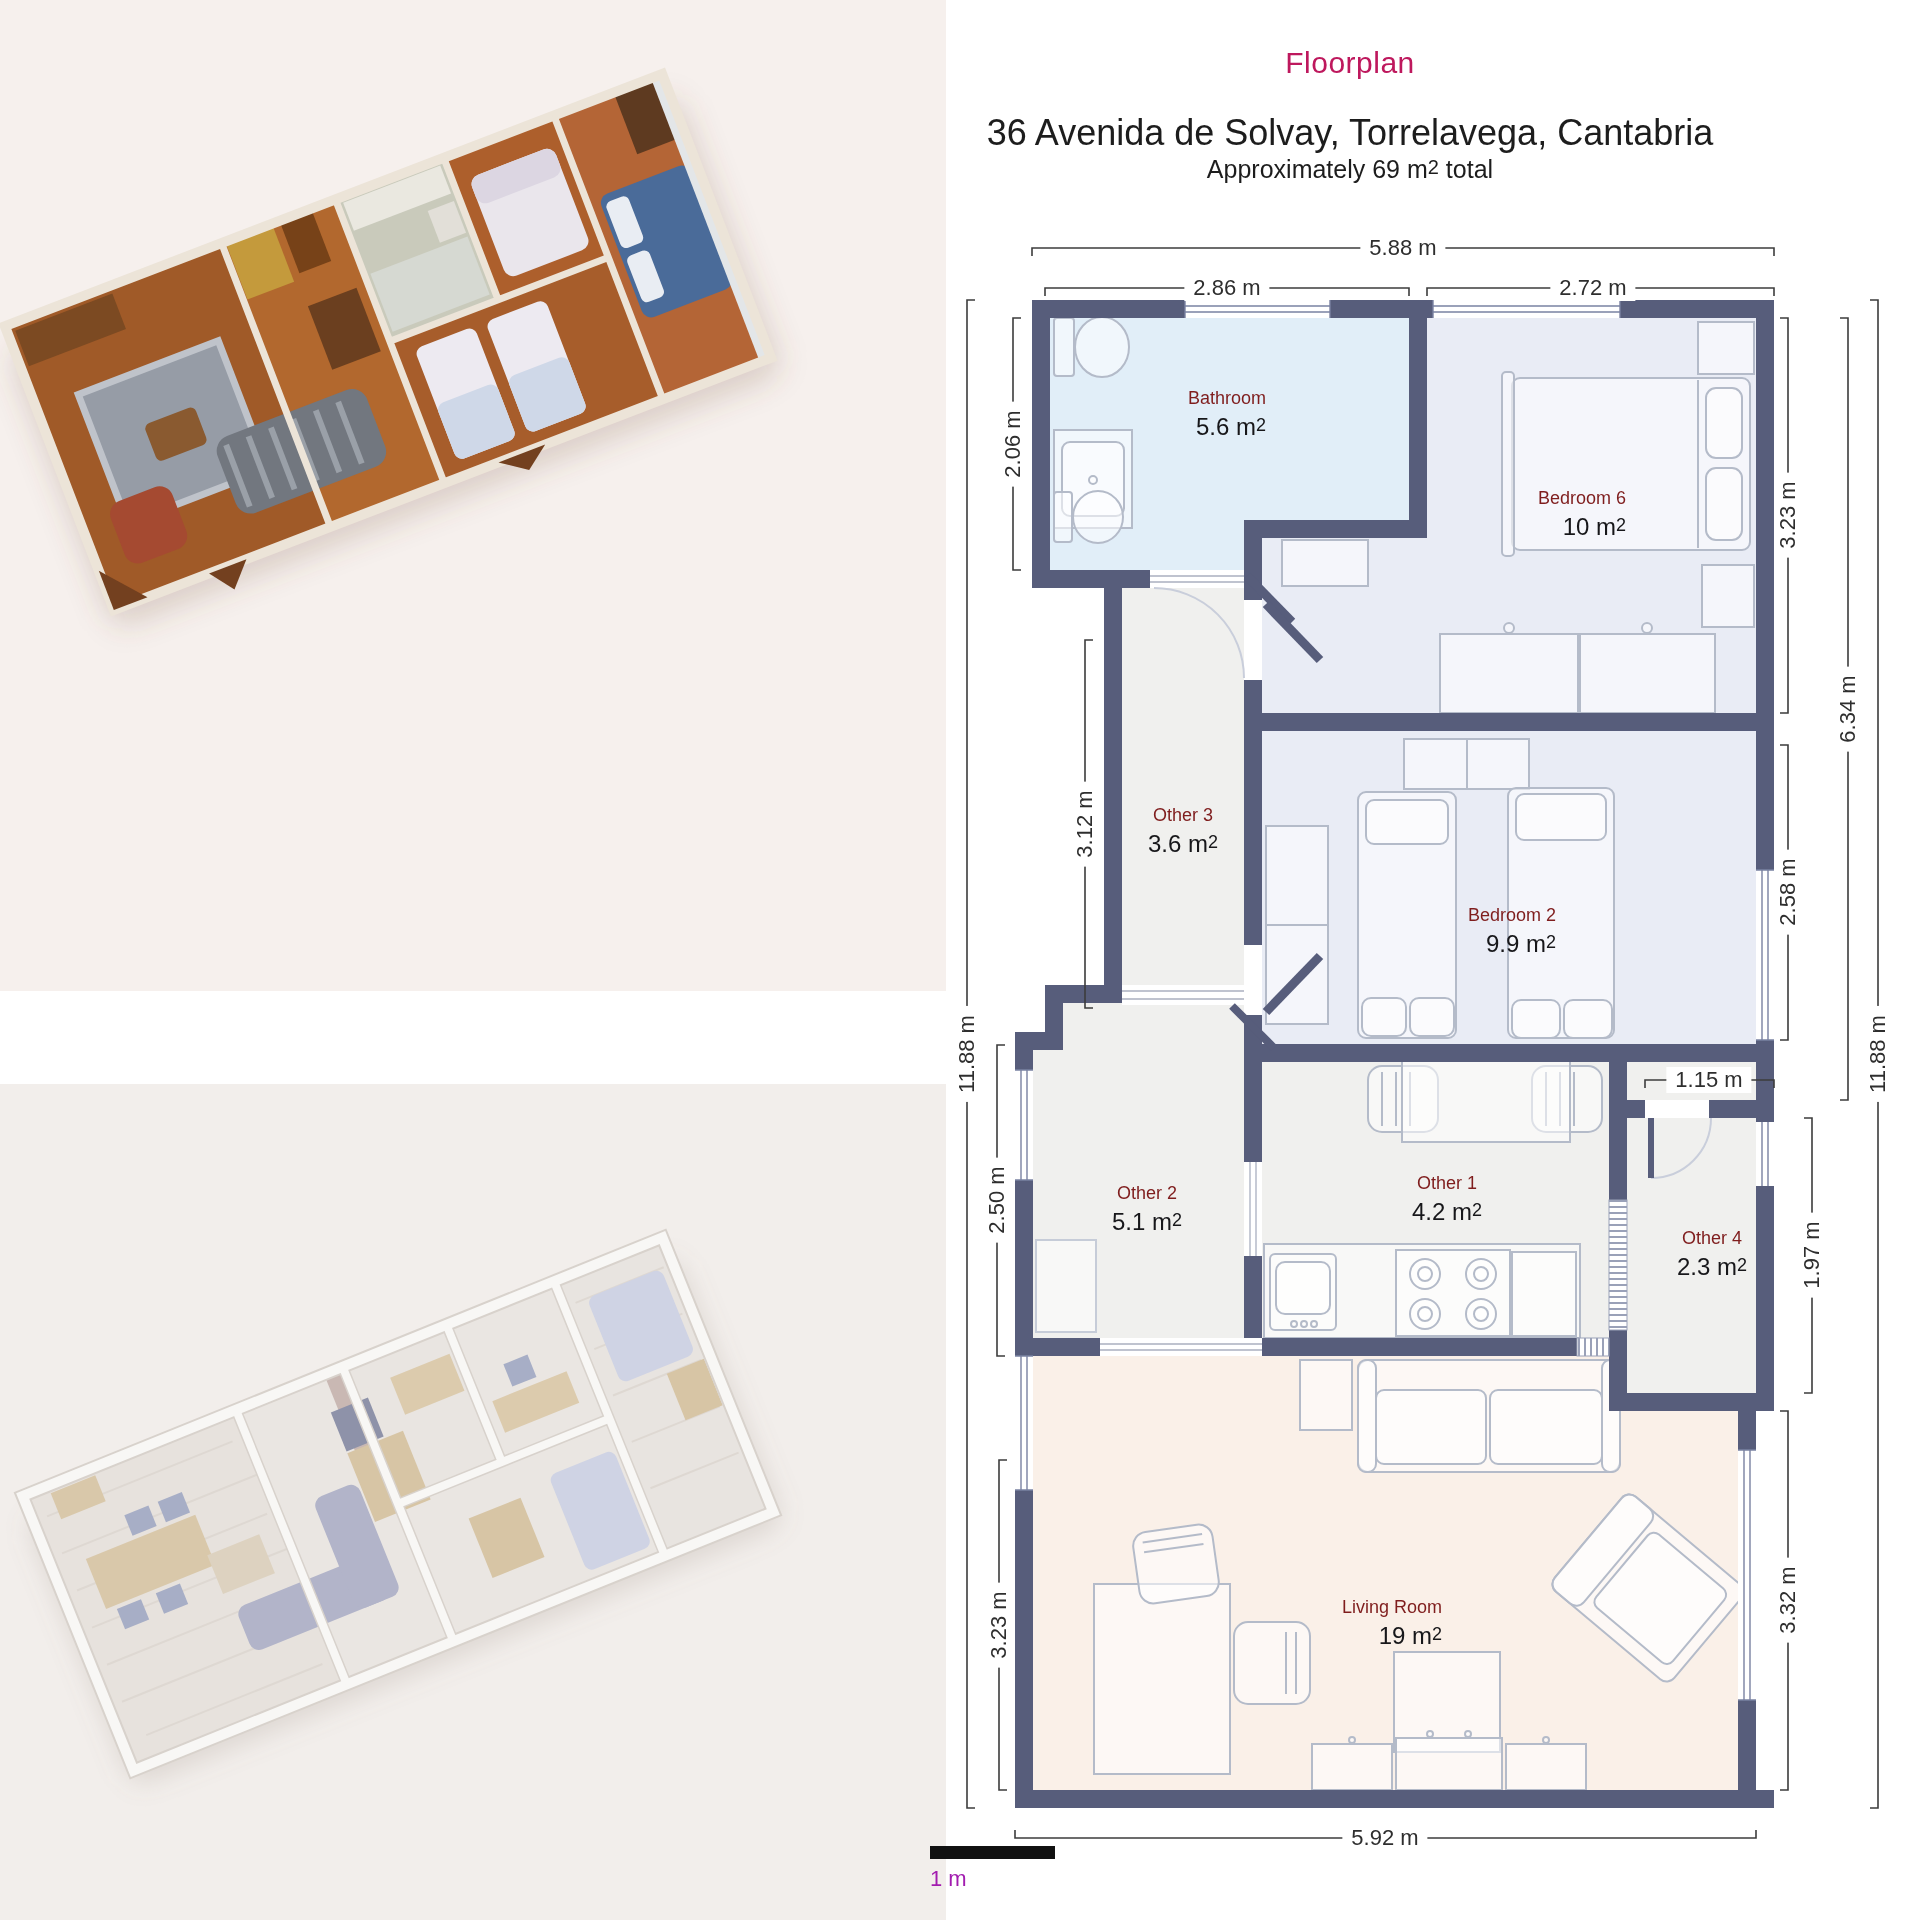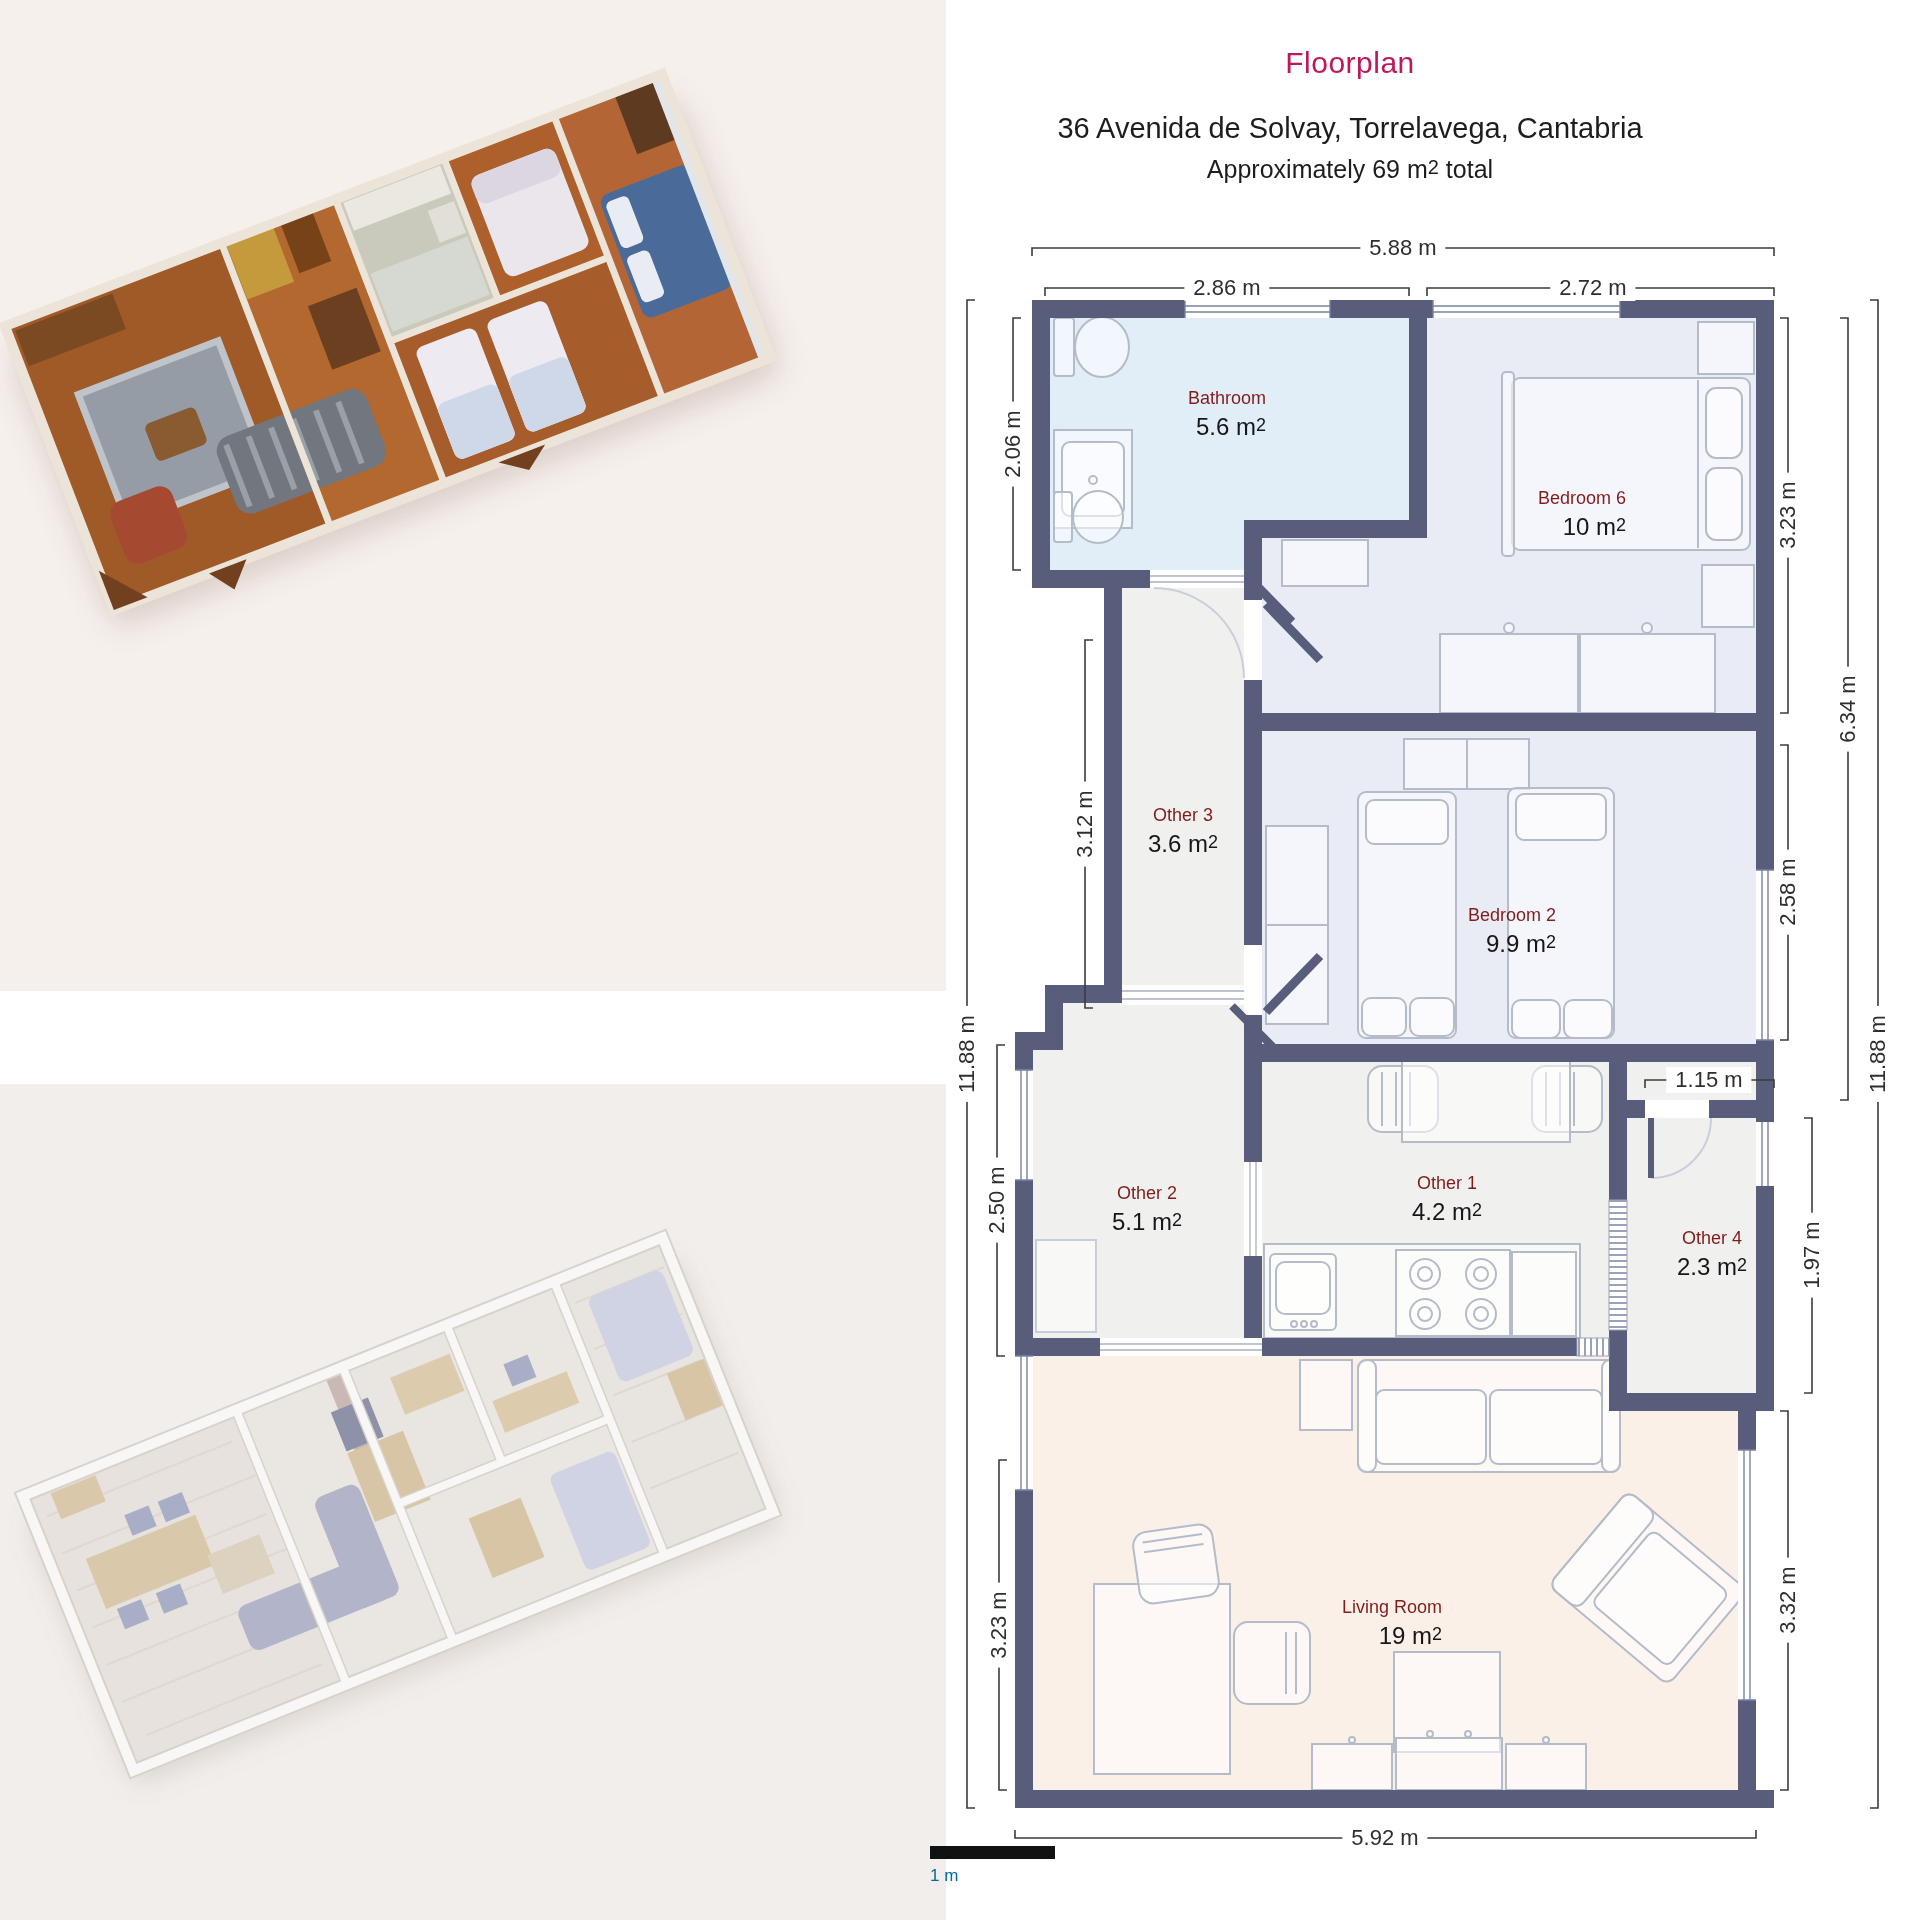--- a/index.html
+++ b/index.html
@@ -4,32 +4,32 @@
 <style>
   html,body{margin:0;padding:0;}
   body{width:1920px;height:1920px;position:relative;background:#ffffff;overflow:hidden;
        font-family:"Liberation Sans","DejaVu Sans",sans-serif;color:#1c1c1c;}
   .tile{position:absolute;}
   .tile-top{left:0;top:0;width:946px;height:991px;background:#f6f0ed;}
   .tile-bottom{left:0;top:1084px;width:946px;height:836px;background:#f2eeeb;}
   .tile svg{position:absolute;left:0;top:0;}
   .hdr{position:absolute;left:780px;width:1140px;text-align:center;}
   .hdr-title{top:46px;font-size:30px;letter-spacing:0.5px;color:#be185d;}
-  .hdr-address{top:112px;font-size:29px;color:#1d1d1d;}
+  .hdr-address{top:112px;font-size:36px;color:#1d1d1d;}
   .hdr-total{top:155px;font-size:25px;color:#1d1d1d;}
   .hdr-total sup{font-size:20px;vertical-align:4px;}
   .plan-svg{position:absolute;left:0;top:0;}
   .room{position:absolute;transform:translate(-50%,0);text-align:center;white-space:nowrap;}
   .rname{font-size:18px;color:#7f1d1d;}
   .rarea{font-size:24px;color:#17171a;margin-top:4px;text-align:right;}
   .rarea sup{font-size:18px;vertical-align:4px;}
   .dim{position:absolute;font-size:22px;color:#2e2e2e;background:#fff;padding:0 9px;
        white-space:nowrap;transform:translate(-50%,-50%);}
   .dim.v{transform:translate(-50%,-50%) rotate(-90deg);}
-  .scale-label{position:absolute;font-size:17px;color:#0369a1;}
+  .scale-label{position:absolute;font-size:22px;color:#a21caf;}
 </style>
 </head>
 <body>
 
 <div class="tile tile-top">
   <svg width="946" height="991" viewBox="0 0 946 991">
     <defs>
       <filter id="softblur" x="-40%" y="-40%" width="180%" height="180%">
           <feGaussianBlur stdDeviation="14"></feGaussianBlur>
         </filter>

